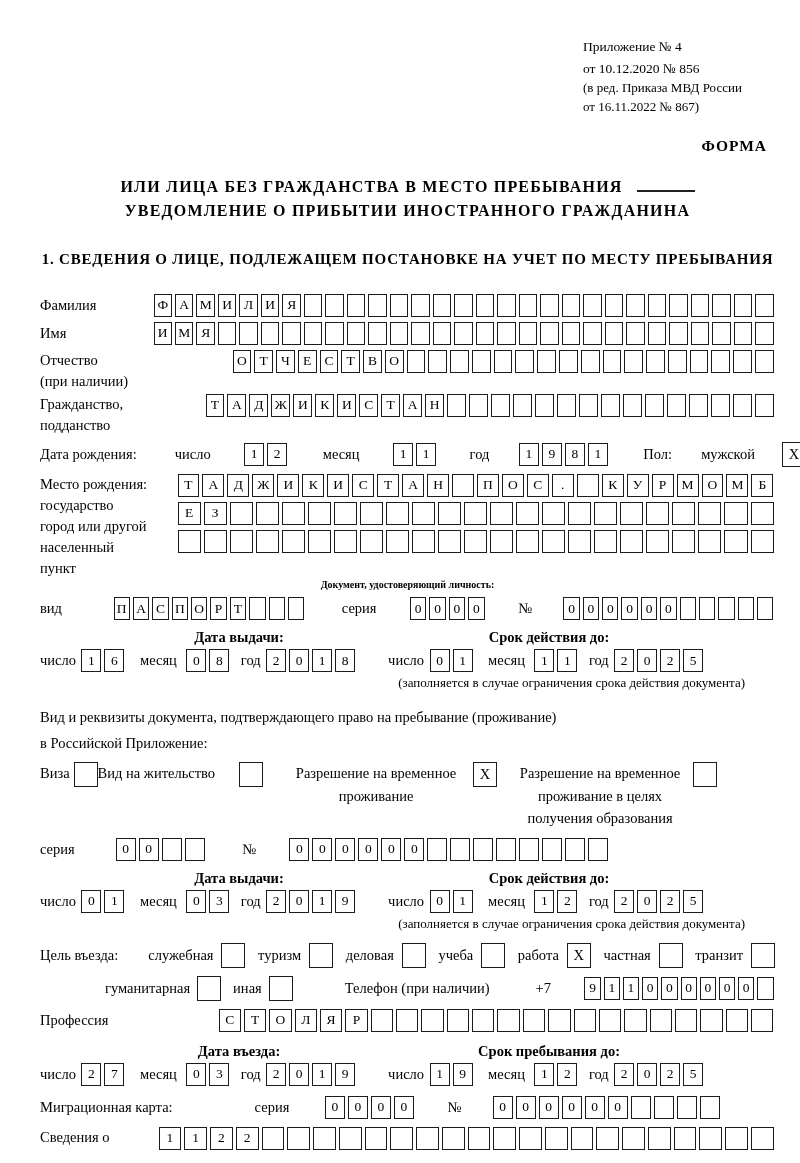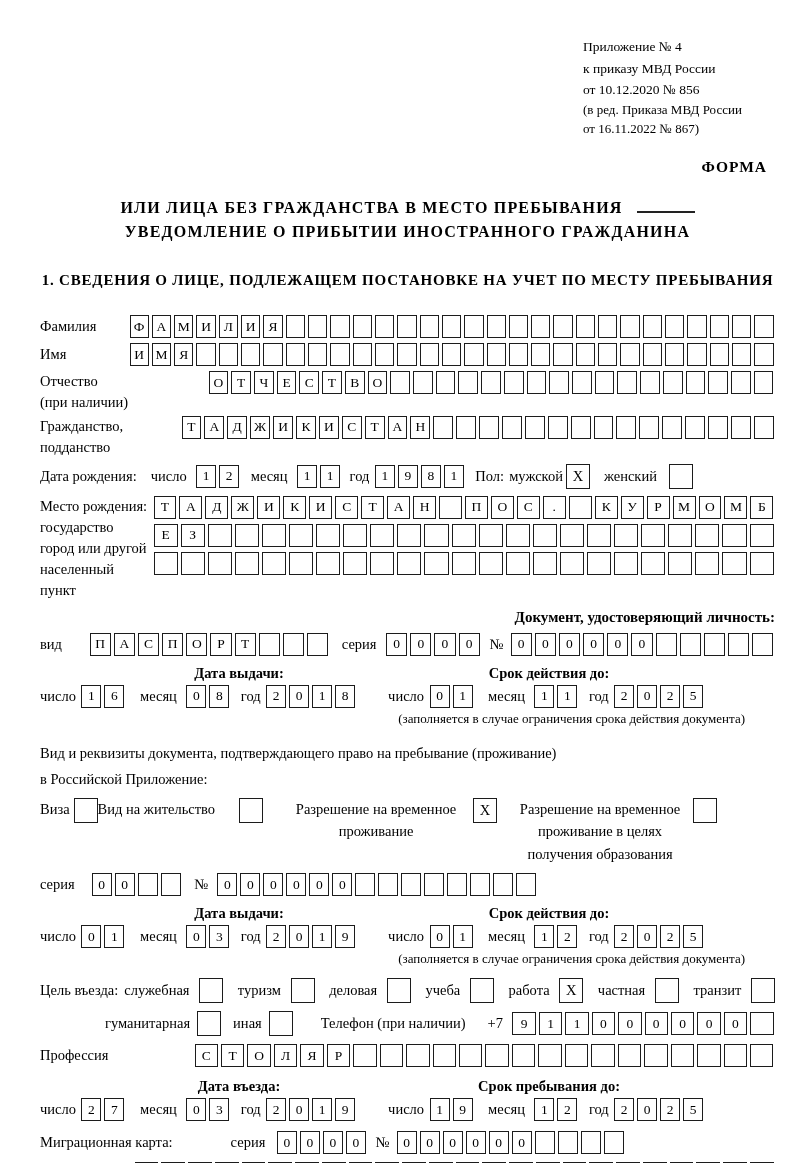--- a/index.html
+++ b/index.html
@@ -7,38 +7,38 @@
     width:800px;height:1163px;background:#fff;color:#000;
     font-family:"Liberation Serif","DejaVu Serif",serif;
     box-sizing:border-box;padding:36px 25px 0 40px;overflow:hidden;position:relative;
   }
   .hdr{margin-left:auto;width:192px;font-size:13.5px;line-height:1.6;}
   .hdr .rev{font-size:13px;line-height:1.45;}
   .forma{margin-top:20px;text-align:right;padding-right:8px;font-weight:bold;font-size:15.5px;letter-spacing:1px;}
   .title{margin-top:20px;text-align:center;font-weight:bold;font-size:16px;letter-spacing:1.2px;line-height:1.5;}
   .blank-line{display:inline-block;width:58px;border-bottom:2px solid #222;margin-left:14px;}
   .section-heading{margin-top:28px;text-align:center;font-weight:bold;font-size:15px;letter-spacing:0.8px;}
-  .frow{display:flex;align-items:center;}
+  .frow{display:flex;align-items:center;gap:24px;}
   .frow.top{align-items:flex-start;}
   .flabel{font-size:14.5px;flex:0 0 auto;line-height:1.45;}
   .w88{width:88px;}.w167{width:167px;}.w140{width:140px;}.w112{width:112px;}.w153{width:153px;}.w93{width:93px;}
   .cellrow{display:flex;flex:1 1 auto;min-width:0;}
   .cellrow.fixed{flex:0 0 auto;}
   .cell{
     box-sizing:border-box;border:1.8px solid #1c1c1c;height:23px;margin:0 1.5px;
     display:flex;align-items:center;justify-content:center;
     font-size:13.5px;flex:1 1 0;min-width:0;background:#fff;
   }
   .fixed .cell{flex:0 0 20px;}
   .checkbox{
     box-sizing:border-box;display:inline-flex;width:24px;height:25px;border:1.8px solid #1c1c1c;
     align-items:center;justify-content:center;font-size:14.5px;flex:0 0 auto;background:#fff;
   }
   .dl{font-size:14.5px;flex:0 0 auto;}
-  .doc-heading{margin-top:8px;text-align:right;font-weight:bold;font-size:15px;}
+  .doc-heading{text-align:center;font-weight:bold;font-size:10px;}
   .date-heads{display:flex;font-weight:bold;font-size:14.5px;margin-top:9px;}
   .dh.left{width:46%;text-align:center;padding-left:60px;box-sizing:border-box;}
   .dh.right{width:54%;text-align:center;padding-right:55px;box-sizing:border-box;}
   .date-row{display:flex;align-items:center;margin-top:3px;}
   .dhalf{display:flex;align-items:center;}
   .dhalf.left{width:46%;}
   .dhalf.right{width:54%;padding-left:10px;box-sizing:border-box;}
   .note{font-size:13px;text-align:right;margin-top:3px;padding-right:30px;}
   .para{font-size:14.5px;margin-top:13px;line-height:1.8;}
   .res-opts{display:flex;align-items:flex-start;margin-top:6px;}
@@ -48,21 +48,20 @@
   .optgroup .opt-label:first-child{margin-left:0;}
   .stack > .cellrow{margin-bottom:5px;}
 </style>
 </head>
 <body>
 
 <div class="page">
 
   <div class="hdr">
     <div>Приложение № 4</div>
-    <div>к приказу МВД России</div>
     <div>от 10.12.2020 № 856</div>
     <div class="rev">(в ред. Приказа МВД России</div>
     <div class="rev">от 16.11.2022 № 867)</div>
   </div>
 
   <div class="forma">ФОРМА</div>
 
   <div class="title">
     <div><span>ИЛИ ЛИЦА БЕЗ ГРАЖДАНСТВА В МЕСТО ПРЕБЫВАНИЯ</span><span class="blank-line"></span></div>
     <div>УВЕДОМЛЕНИЕ О ПРИБЫТИИ ИНОСТРАННОГО ГРАЖДАНИНА</div>

